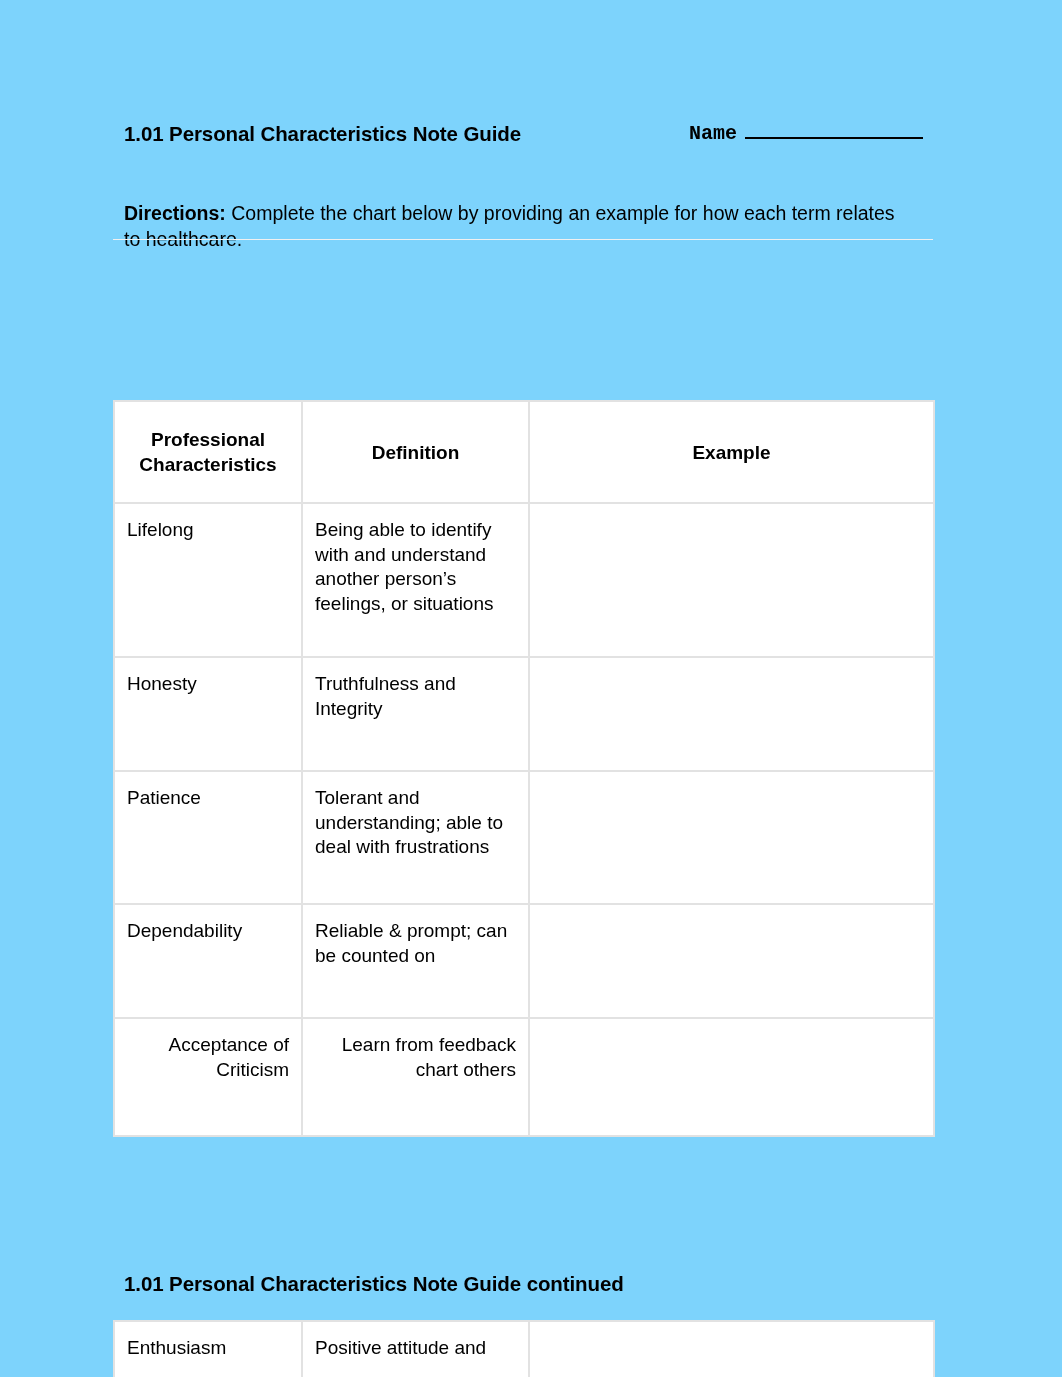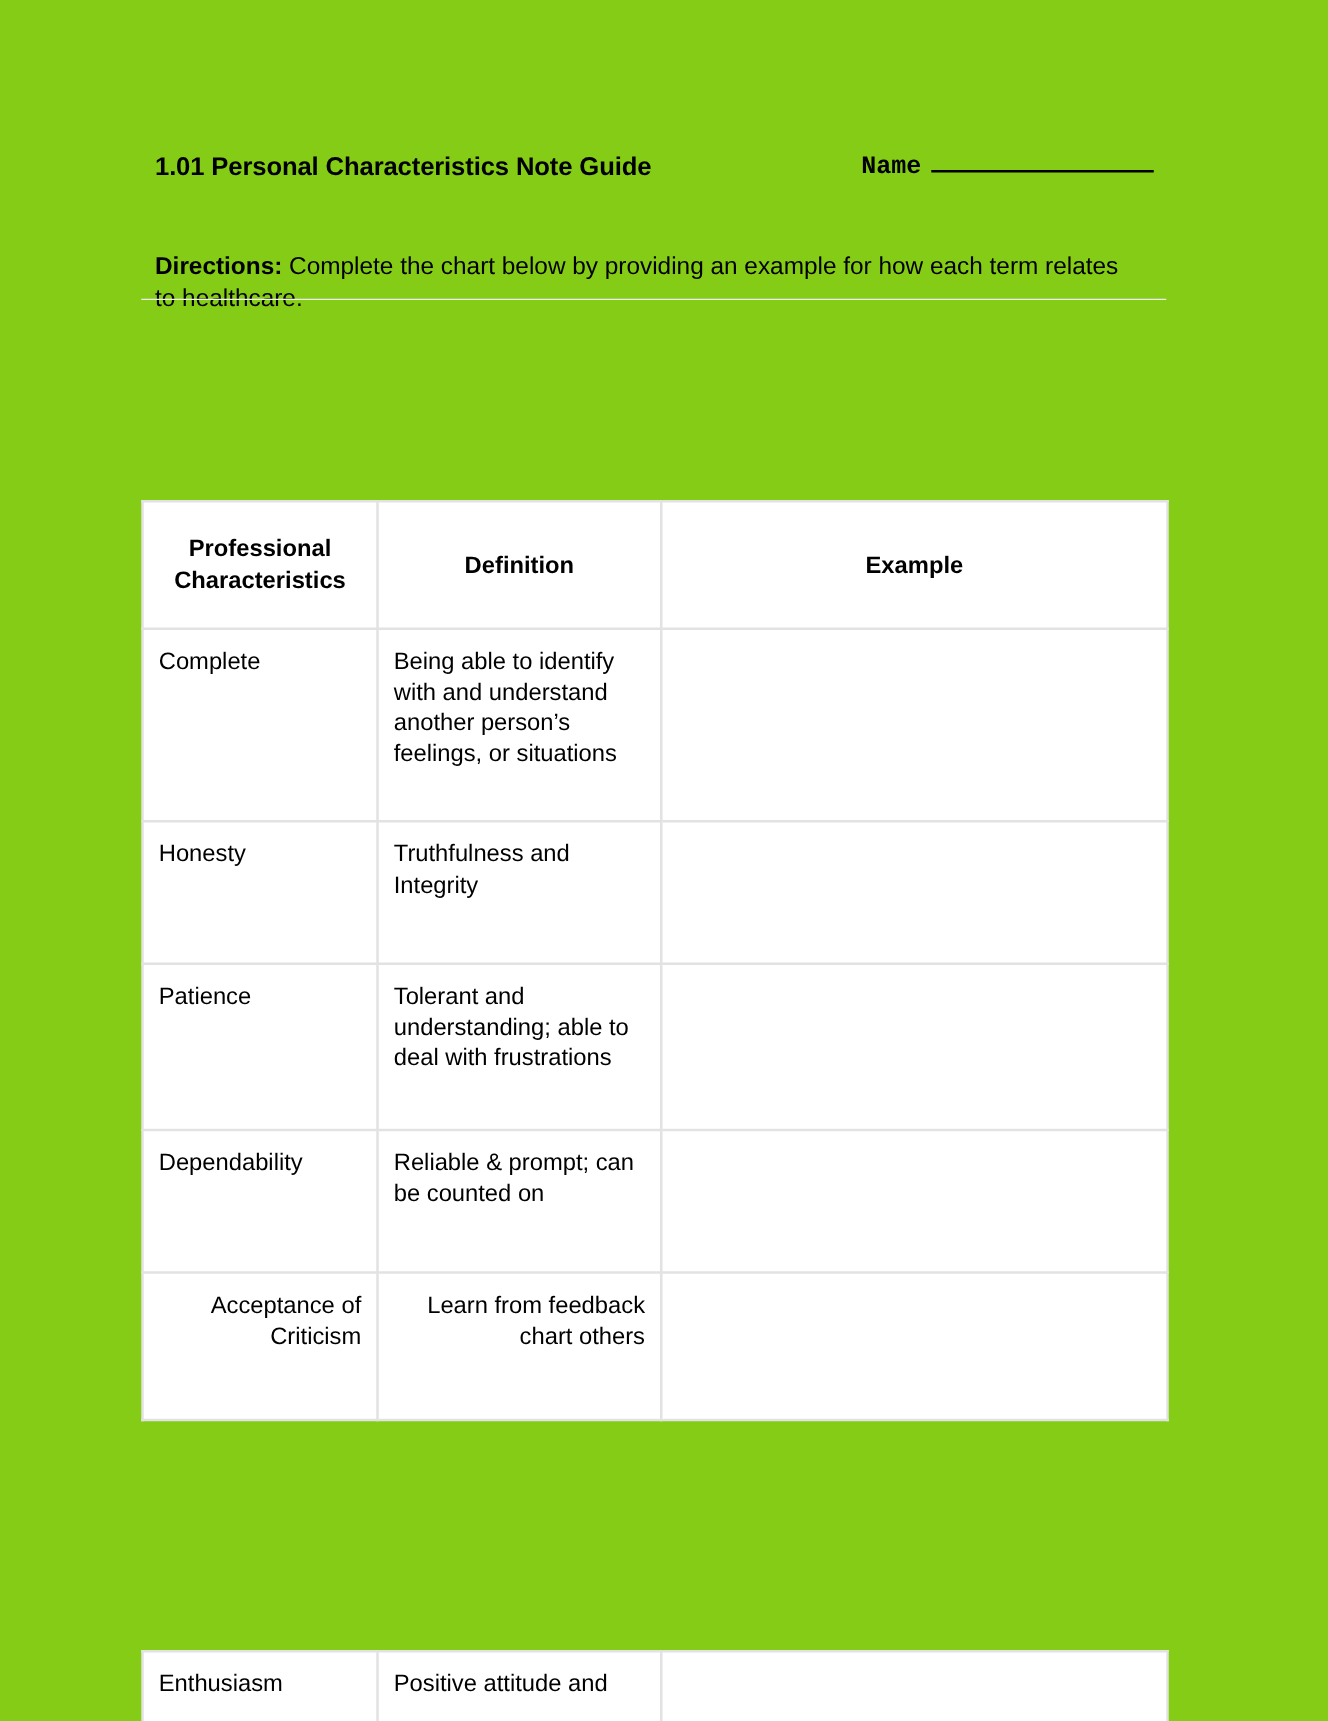--- a/index.html
+++ b/index.html
@@ -17,21 +17,21 @@
     color: #000000;
     -webkit-font-smoothing: antialiased;
   }
 
   .page {
     position: absolute;
     left: 0;
     top: 0;
     width: 1062px;
     height: 1377px;
-    background: #84cc16;
+    background: #7dd3fc;
   }
 
   
   .header-area {
     position: absolute;
     left: 124px;
     top: 122px;
     width: 816px;
     height: 60px;
   }
@@ -193,21 +193,21 @@
     </colgroup>
     <thead>
       <tr>
         <th>Professional Characteristics</th>
         <th>Definition</th>
         <th>Example</th>
       </tr>
     </thead>
     <tbody>
       <tr class="row-empathy">
-        <td>Complete</td>
+        <td>Lifelong</td>
         <td>Being able to identify with and understand another person’s feelings, or situations</td>
         <td class="cell-blank"></td>
       </tr>
       <tr class="row-honesty">
         <td>Honesty</td>
         <td>Truthfulness and Integrity</td>
         <td class="cell-blank"></td>
       </tr>
       <tr class="row-patience">
         <td>Patience</td>
@@ -220,20 +220,21 @@
         <td class="cell-blank"></td>
       </tr>
       <tr class="row-acceptance">
         <td>Acceptance of Criticism</td>
         <td>Learn from feedback chart others</td>
         <td class="cell-blank"></td>
       </tr>
     </tbody>
   </table>
 
+  <div class="continued-heading">1.01 Personal Characteristics Note Guide continued</div>
 
   <table class="chart-table-cont">
     <colgroup>
       <col class="c1">
         <col class="c2">
         <col class="c3">
     </colgroup>
     <tbody>
       <tr class="row-enthusiasm">
         <td>Enthusiasm</td>

